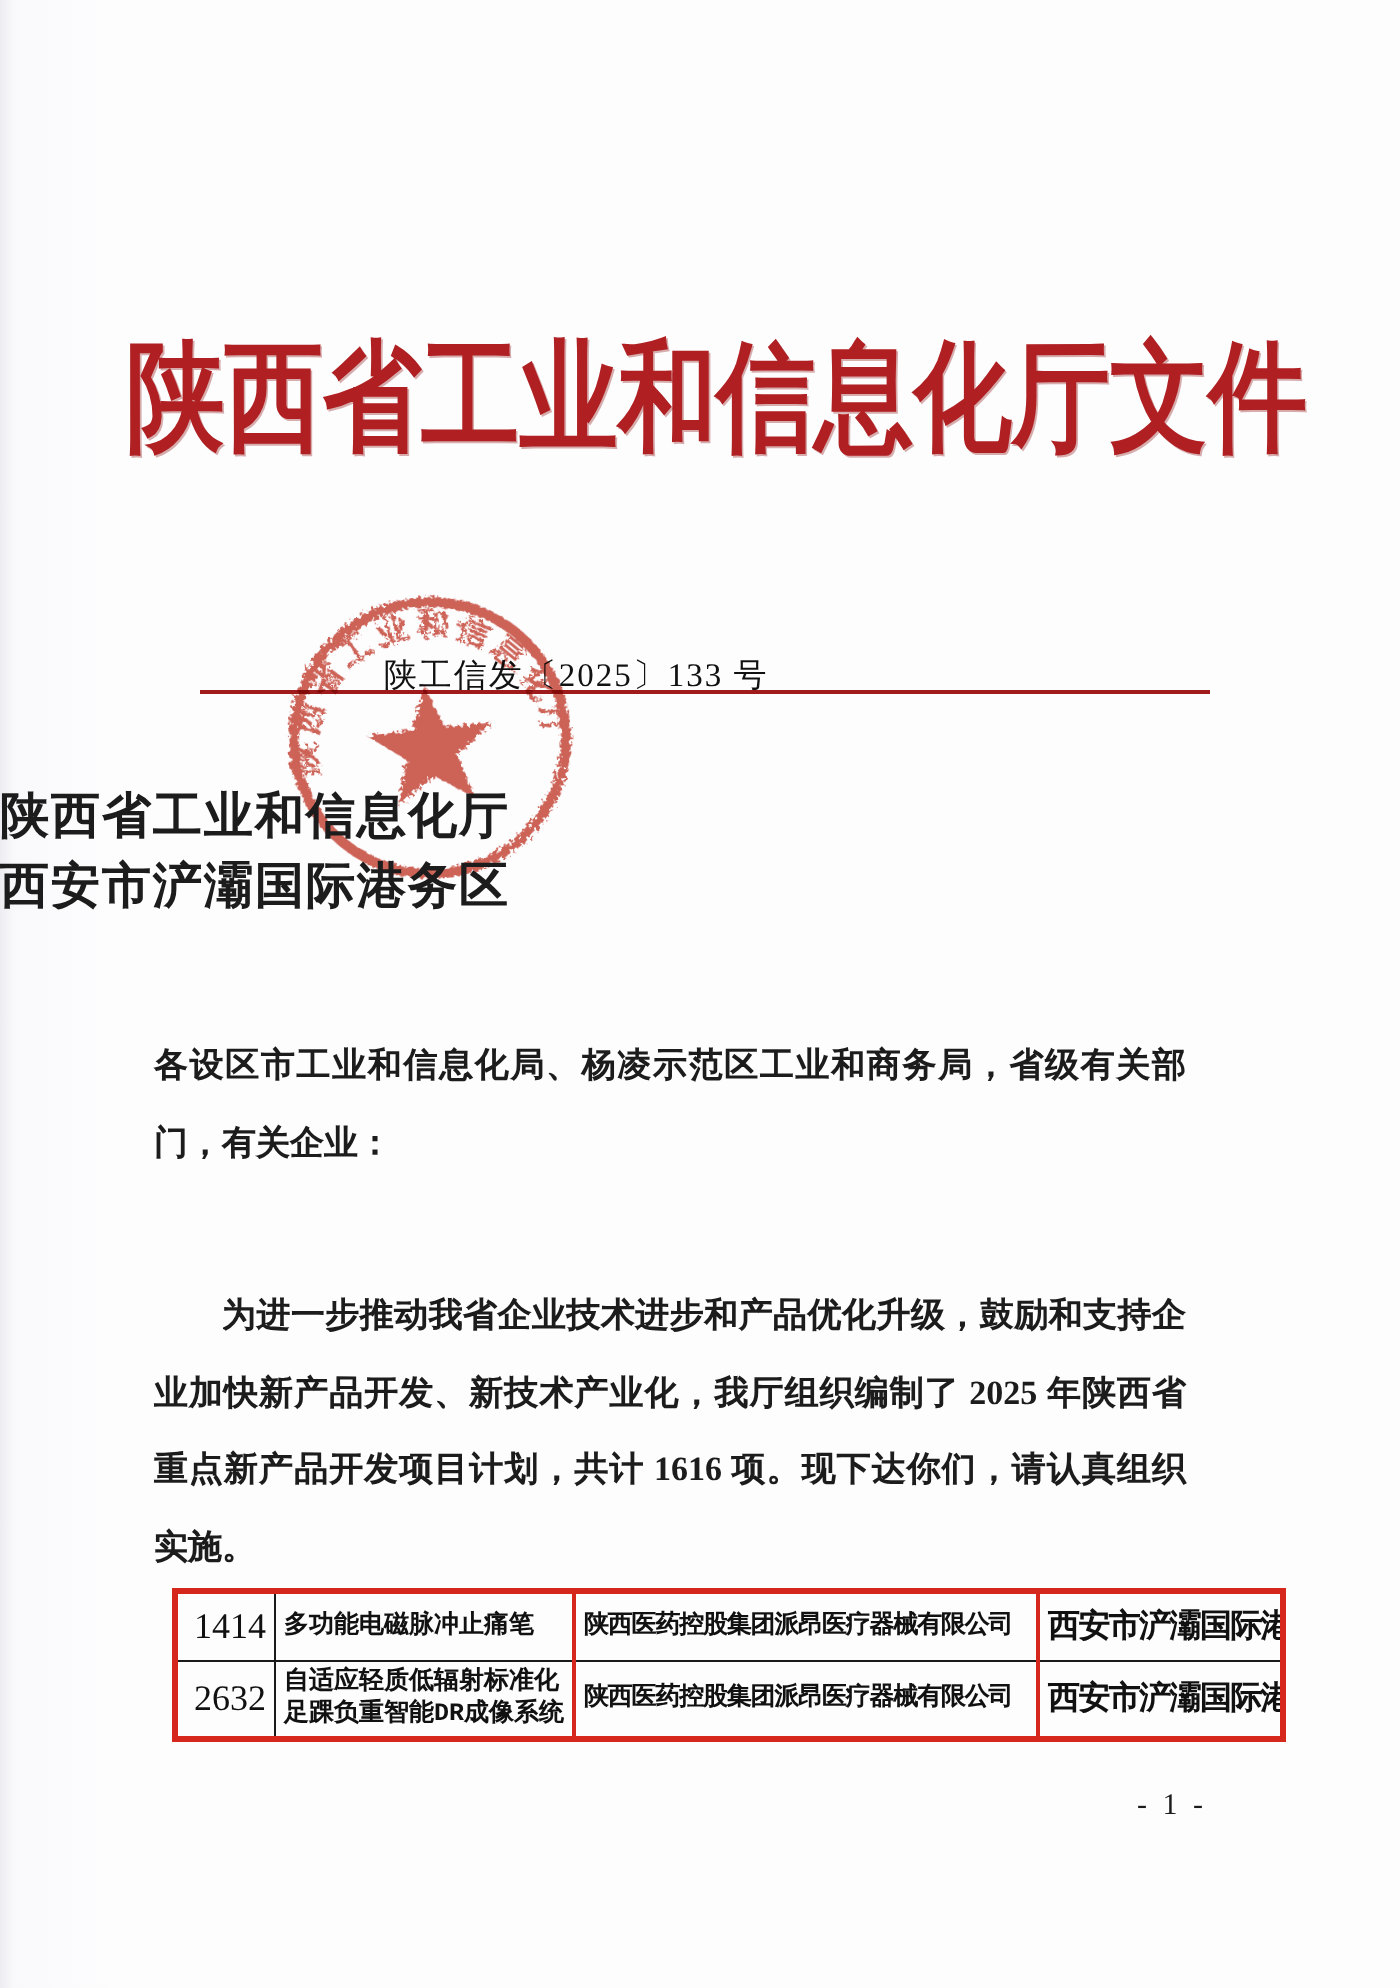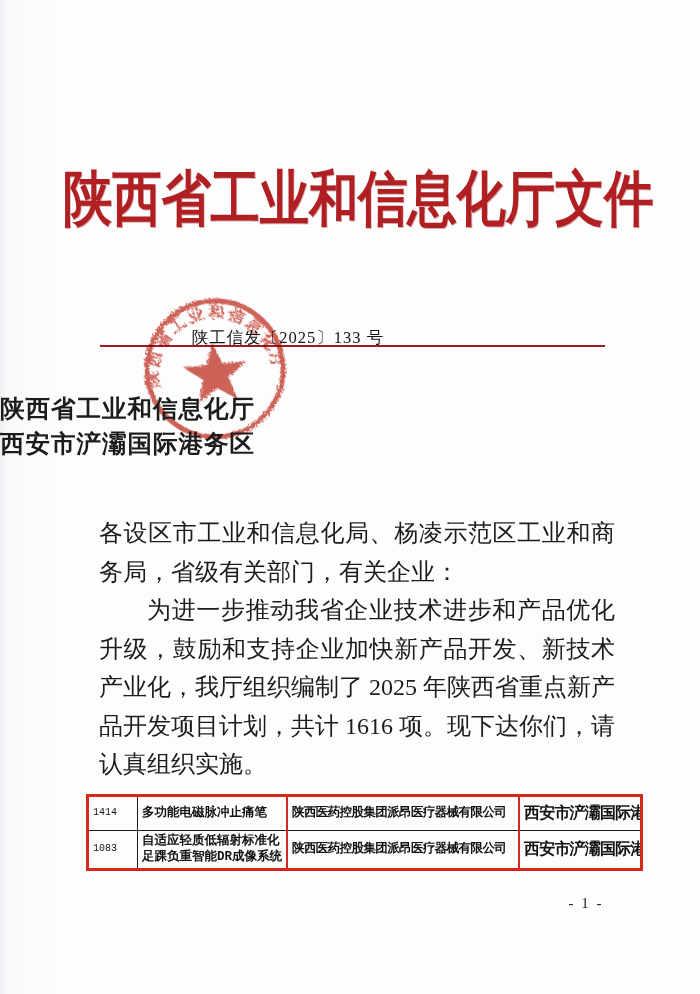--- a/index.html
+++ b/index.html
@@ -41,47 +41,48 @@
     transform:rotate(-6deg);
   }
   .main-title{
     position:absolute;top:392px;left:0;width:700px;
     text-align:left;
     font-weight:bold;
     font-size:24.5px;line-height:34.5px;
     letter-spacing:1px;
   }
   .body-text{
-    position:absolute;top:514px;left:99px;width:516px;
-    font-size:24px;line-height:38.5px;
+    position:absolute;top:514px;left:77px;width:516px;
+    font-size:17px;line-height:38.5px;
     text-align:justify;
+    font-weight:bold;
   }
   .body-text p{margin:0;}
-  .body-text p.indent{text-indent:2em;}
+  .body-text p.indent{text-indent:2em;margin-top:48px;}
   .doc-table{
     position:absolute;left:86px;top:794px;width:536px;
     border-collapse:collapse;
     table-layout:fixed;
     font-family:"Liberation Sans","DejaVu Sans",sans-serif;
     font-weight:bold;
     font-size:12.5px;line-height:1.25;
     color:#111;
     border:3px solid #d5271b;
   }
   .doc-table td{
     border:1px solid #1a1a1a;
     padding:3px 4px;
     overflow:hidden;
     vertical-align:middle;
     font-family:Liberation Mono, monospace;
   }
   .doc-table td.c-no{
-    width:40px;text-align:left;
-    font-family:Liberation Mono, monospace;
-    font-weight:normal;font-size:10px;
+    width:40px;text-align:right;
+    font-family:Liberation Serif, serif;
+    font-weight:normal;font-size:18px;
   }
   .doc-table td.c-product{width:140px;border-right:2px solid #d5271b;}
   .doc-table td.c-company{width:222px;border-right:2px solid #d5271b;white-space:nowrap;letter-spacing:-0.6px;}
   .doc-table td.c-district{width:112px;white-space:nowrap;letter-spacing:-0.8px;font-size:16px;}
   .doc-table tr{height:35px;}
   .page-number{
     position:absolute;top:895px;left:545px;width:82px;
     text-align:center;font-size:15px;letter-spacing:2px;
   }
 </style>
@@ -125,21 +126,21 @@
 
   <table class="doc-table">
     <tbody>
       <tr>
         <td class="c-no">1414</td>
         <td class="c-product">多功能电磁脉冲止痛笔</td>
         <td class="c-company">陕西医药控股集团派昂医疗器械有限公司</td>
         <td class="c-district">西安市浐灞国际港务区</td>
       </tr>
       <tr>
-        <td class="c-no">1083</td>
+        <td class="c-no">2632</td>
         <td class="c-product">自适应轻质低辐射标准化足踝负重智能DR成像系统</td>
         <td class="c-company">陕西医药控股集团派昂医疗器械有限公司</td>
         <td class="c-district">西安市浐灞国际港务区</td>
       </tr>
     </tbody>
   </table>
 
   <div class="page-number">- 1 -</div>
 
 </div>

